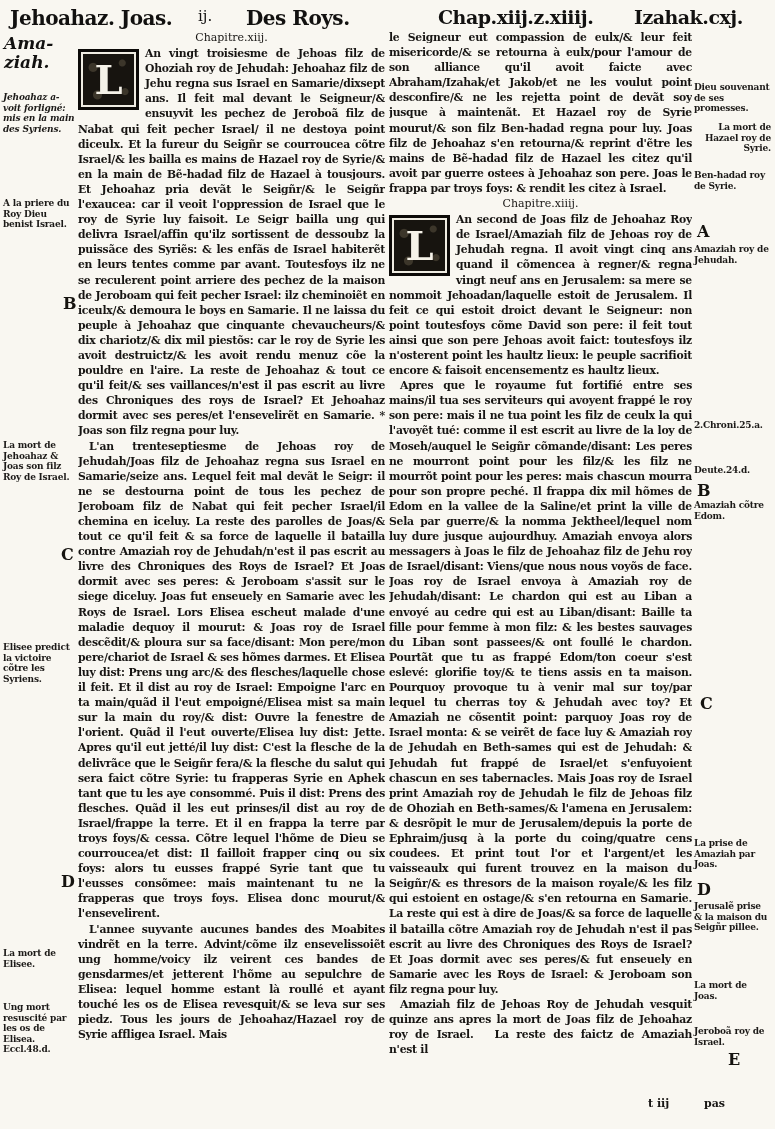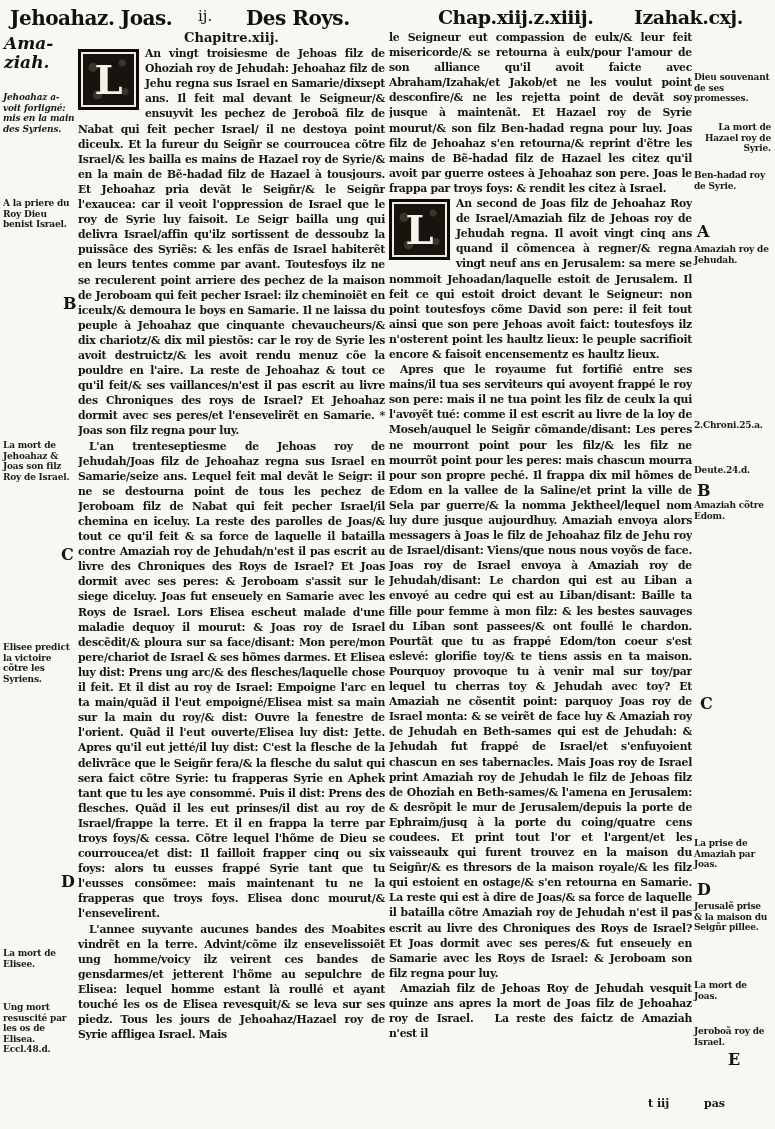--- a/index.html
+++ b/index.html
@@ -19,21 +19,21 @@
   .note.rm{left:694px;width:77px;}
   .note.lm{left:3px;}
   .ref{font-style:normal;}
   .secletter{position:absolute;font-size:16px;font-weight:bold;color:#15130f;}
   
   .col{position:absolute;top:30px;text-align:justify;
        font-size:10.8px;line-height:15.1px;font-weight:bold;
        letter-spacing:-0.25px;color:#171513;overflow:hidden;}
   #col-left{left:78px;width:307px;height:1096px;}
   #col-right{left:389px;width:303px;height:1066px;}
-  .chap{ text-align:center;font-size:13px;font-weight:bold;margin:0 0 1px 0;letter-spacing:0;}
+  .chap{ text-align:center;font-size:11px;font-weight:normal;margin:0 0 1px 0;letter-spacing:0;}
   .col p{margin:0;}
   .col p.ind{text-indent:11px;}
   
   .dropcap{
     float:left;width:55px;height:55px;margin:3px 6px 1px 0;
     background:#17140f;
     background-image:radial-gradient(circle at 22% 28%, #3c362a 0 4px, transparent 5px),
                      radial-gradient(circle at 75% 20%, #3c362a 0 3px, transparent 4px),
                      radial-gradient(circle at 30% 78%, #3c362a 0 4px, transparent 5px),
                      radial-gradient(circle at 80% 72%, #3c362a 0 3px, transparent 4px);
@@ -60,21 +60,21 @@
 <div class="note lm" style="top:92px;font-style:italic;">Jehoahaz a-voit forligné: mis en la main des Syriens.</div>
 <div class="note lm" style="top:198px;">A la priere du Roy Dieu benist Israel.</div>
 <div class="secletter" style="left:63px;top:294px;">B</div>
 <div class="note lm" style="top:440px;">La mort de Jehoahaz &amp; Joas son filz Roy de Israel.</div>
 <div class="secletter" style="left:61px;top:545px;">C</div>
 <div class="note lm" style="top:642px;">Elisee predict la victoire cõtre les Syriens.</div>
 <div class="secletter" style="left:61px;top:872px;">D</div>
 <div class="note lm" style="top:948px;">La mort de Elisee.</div>
 <div class="note lm" style="top:1002px;">Ung mort resuscité par les os de Elisea. Eccl.48.d.</div>
 
-<div class="note rm" style="top:72px;">Dieu souvenant de ses promesses.</div>
+<div class="note rm" style="top:82px;">Dieu souvenant de ses promesses.</div>
 <div class="note rm" style="top:122px;text-align:right;">La mort de Hazael roy de Syrie.</div>
 <div class="note rm" style="top:170px;">Ben-hadad roy de Syrie.</div>
 <div class="secletter" style="left:697px;top:222px;">A</div>
 <div class="note rm" style="top:244px;">Amaziah roy de Jehudah.</div>
 <div class="note rm ref" style="top:420px;">2.Chroni.25.a.</div>
 <div class="note rm ref" style="top:465px;">Deute.24.d.</div>
 <div class="secletter" style="left:697px;top:481px;">B</div>
 <div class="note rm" style="top:500px;">Amaziah cõtre Edom.</div>
 <div class="secletter" style="left:700px;top:694px;">C</div>
 <div class="note rm" style="top:838px;">La prise de Amaziah par Joas.</div>
@@ -90,20 +90,21 @@
     <span class="dropcap">
         <span>L</span>
       </span><span>An vingt troisiesme de Jehoas filz de Ohoziah roy de Jehudah: Jehoahaz filz de Jehu regna sus Israel en Samarie/dixsept ans. Il feit mal devant le Seigneur/&amp; ensuyvit les pechez de Jeroboã filz de Nabat qui feit pecher Israel/ il ne destoya point diceulx. Et la fureur du Seigñr se courroucea cõtre Israel/&amp; les bailla es mains de Hazael roy de Syrie/&amp; en la main de Bẽ-hadad filz de Hazael à tousjours. Et Jehoahaz pria devãt le Seigñr/&amp; le Seigñr l'exaucea: car il veoit l'oppression de Israel que le roy de Syrie luy faisoit. Le Seigr bailla ung qui delivra Israel/affin qu'ilz sortissent de dessoubz la puissãce des Syriẽs: &amp; les enfãs de Israel habiterẽt en leurs tentes comme par avant. Toutesfoys ilz ne se reculerent point arriere des pechez de la maison de Jeroboam qui feit pecher Israel: ilz cheminoiẽt en iceulx/&amp; demoura le boys en Samarie. Il ne laissa du peuple à Jehoahaz que cinquante chevaucheurs/&amp; dix chariotz/&amp; dix mil piestõs: car le roy de Syrie les avoit destruictz/&amp; les avoit rendu menuz cõe la pouldre en l'aire. La reste de Jehoahaz &amp; tout ce qu'il feit/&amp; ses vaillances/n'est il pas escrit au livre des Chroniques des roys de Israel? Et Jehoahaz dormit avec ses peres/et l'ensevelirẽt en Samarie. * Joas son filz regna pour luy.</span>
   </p>
   <p class="ind">L'an trenteseptiesme de Jehoas roy de Jehudah/Joas filz de Jehoahaz regna sus Israel en Samarie/seize ans. Lequel feit mal devãt le Seigr: il ne se destourna point de tous les pechez de Jeroboam filz de Nabat qui feit pecher Israel/il chemina en iceluy. La reste des parolles de Joas/&amp; tout ce qu'il feit &amp; sa force de laquelle il batailla contre Amaziah roy de Jehudah/n'est il pas escrit au livre des Chroniques des Roys de Israel? Et Joas dormit avec ses peres: &amp; Jeroboam s'assit sur le siege diceluy. Joas fut enseuely en Samarie avec les Roys de Israel. Lors Elisea escheut malade d'une maladie dequoy il mourut: &amp; Joas roy de Israel descẽdit/&amp; ploura sur sa face/disant: Mon pere/mon pere/chariot de Israel &amp; ses hõmes darmes. Et Elisea luy dist: Prens ung arc/&amp; des flesches/laquelle chose il feit. Et il dist au roy de Israel: Empoigne l'arc en ta main/quãd il l'eut empoigné/Elisea mist sa main sur la main du roy/&amp; dist: Ouvre la fenestre de l'orient. Quãd il l'eut ouverte/Elisea luy dist: Jette. Apres qu'il eut jetté/il luy dist: C'est la flesche de la delivrãce que le Seigñr fera/&amp; la flesche du salut qui sera faict cõtre Syrie: tu frapperas Syrie en Aphek tant que tu les aye consommé. Puis il dist: Prens des flesches. Quãd il les eut prinses/il dist au roy de Israel/frappe la terre. Et il en frappa la terre par troys foys/&amp; cessa. Cõtre lequel l'hõme de Dieu se courroucea/et dist: Il failloit frapper cinq ou six foys: alors tu eusses frappé Syrie tant que tu l'eusses consõmee: mais maintenant tu ne la frapperas que troys foys. Elisea donc mourut/&amp; l'ensevelirent.</p>
   <p class="ind">L'annee suyvante aucunes bandes des Moabites vindrẽt en la terre. Advint/cõme ilz ensevelissoiẽt ung homme/voicy ilz veirent ces bandes de gensdarmes/et jetterent l'hõme au sepulchre de Elisea: lequel homme estant là roullé et ayant touché les os de Elisea revesquit/&amp; se leva sur ses piedz. Tous les jours de Jehoahaz/Hazael roy de Syrie affligea Israel. Mais</p>
 </div>
 
 <div class="col" id="col-right">
   <p>le Seigneur eut compassion de eulx/&amp; leur feit misericorde/&amp; se retourna à eulx/pour l'amour de son alliance qu'il avoit faicte avec Abraham/Izahak/et Jakob/et ne les voulut point desconfire/&amp; ne les rejetta point de devãt soy jusque à maintenãt. Et Hazael roy de Syrie mourut/&amp; son filz Ben-hadad regna pour luy. Joas filz de Jehoahaz s'en retourna/&amp; reprint d'ẽtre les mains de Bẽ-hadad filz de Hazael les citez qu'il avoit par guerre ostees à Jehoahaz son pere. Joas le frappa par troys foys: &amp; rendit les citez à Israel.</p>
+  <div class="chap">Chapitre.xiiij.</div>
   <p>
     <span class="dropcap">
         <span>L</span>
       </span><span>An second de Joas filz de Jehoahaz Roy de Israel/Amaziah filz de Jehoas roy de Jehudah regna. Il avoit vingt cinq ans quand il cõmencea à regner/&amp; regna vingt neuf ans en Jerusalem: sa mere se nommoit Jehoadan/laquelle estoit de Jerusalem. Il feit ce qui estoit droict devant le Seigneur: non point toutesfoys cõme David son pere: il feit tout ainsi que son pere Jehoas avoit faict: toutesfoys ilz n'osterent point les haultz lieux: le peuple sacrifioit encore &amp; faisoit encensementz es haultz lieux.</span>
   </p>
   <p class="ind">Apres que le royaume fut fortifié entre ses mains/il tua ses serviteurs qui avoyent frappé le roy son pere: mais il ne tua point les filz de ceulx la qui l'avoyẽt tué: comme il est escrit au livre de la loy de Moseh/auquel le Seigñr cõmande/disant: Les peres ne mourront point pour les filz/&amp; les filz ne mourrõt point pour les peres: mais chascun mourra pour son propre peché. Il frappa dix mil hõmes de Edom en la vallee de la Saline/et print la ville de Sela par guerre/&amp; la nomma Jektheel/lequel nom luy dure jusque aujourdhuy. Amaziah envoya alors messagers à Joas le filz de Jehoahaz filz de Jehu roy de Israel/disant: Viens/que nous nous voyõs de face. Joas roy de Israel envoya à Amaziah roy de Jehudah/disant: Le chardon qui est au Liban a envoyé au cedre qui est au Liban/disant: Baille ta fille pour femme à mon filz: &amp; les bestes sauvages du Liban sont passees/&amp; ont foullé le chardon. Pourtãt que tu as frappé Edom/ton coeur s'est eslevé: glorifie toy/&amp; te tiens assis en ta maison. Pourquoy provoque tu à venir mal sur toy/par lequel tu cherras toy &amp; Jehudah avec toy? Et Amaziah ne cõsentit point: parquoy Joas roy de Israel monta: &amp; se veirẽt de face luy &amp; Amaziah roy de Jehudah en Beth-sames qui est de Jehudah: &amp; Jehudah fut frappé de Israel/et s'enfuyoient chascun en ses tabernacles. Mais Joas roy de Israel print Amaziah roy de Jehudah le filz de Jehoas filz de Ohoziah en Beth-sames/&amp; l'amena en Jerusalem: &amp; desrõpit le mur de Jerusalem/depuis la porte de Ephraim/jusq à la porte du coing/quatre cens coudees. Et print tout l'or et l'argent/et les vaisseaulx qui furent trouvez en la maison du Seigñr/&amp; es thresors de la maison royale/&amp; les filz qui estoient en ostage/&amp; s'en retourna en Samarie. La reste qui est à dire de Joas/&amp; sa force de laquelle il batailla cõtre Amaziah roy de Jehudah n'est il pas escrit au livre des Chroniques des Roys de Israel? Et Joas dormit avec ses peres/&amp; fut enseuely en Samarie avec les Roys de Israel: &amp; Jeroboam son filz regna pour luy.</p>
   <p class="ind">Amaziah filz de Jehoas Roy de Jehudah vesquit quinze ans apres la mort de Joas filz de Jehoahaz roy de Israel.  La reste des faictz de Amaziah n'est il</p>
 </div>
 
 <div class="foot" style="left:648px;top:1097px;">t iij</div>

